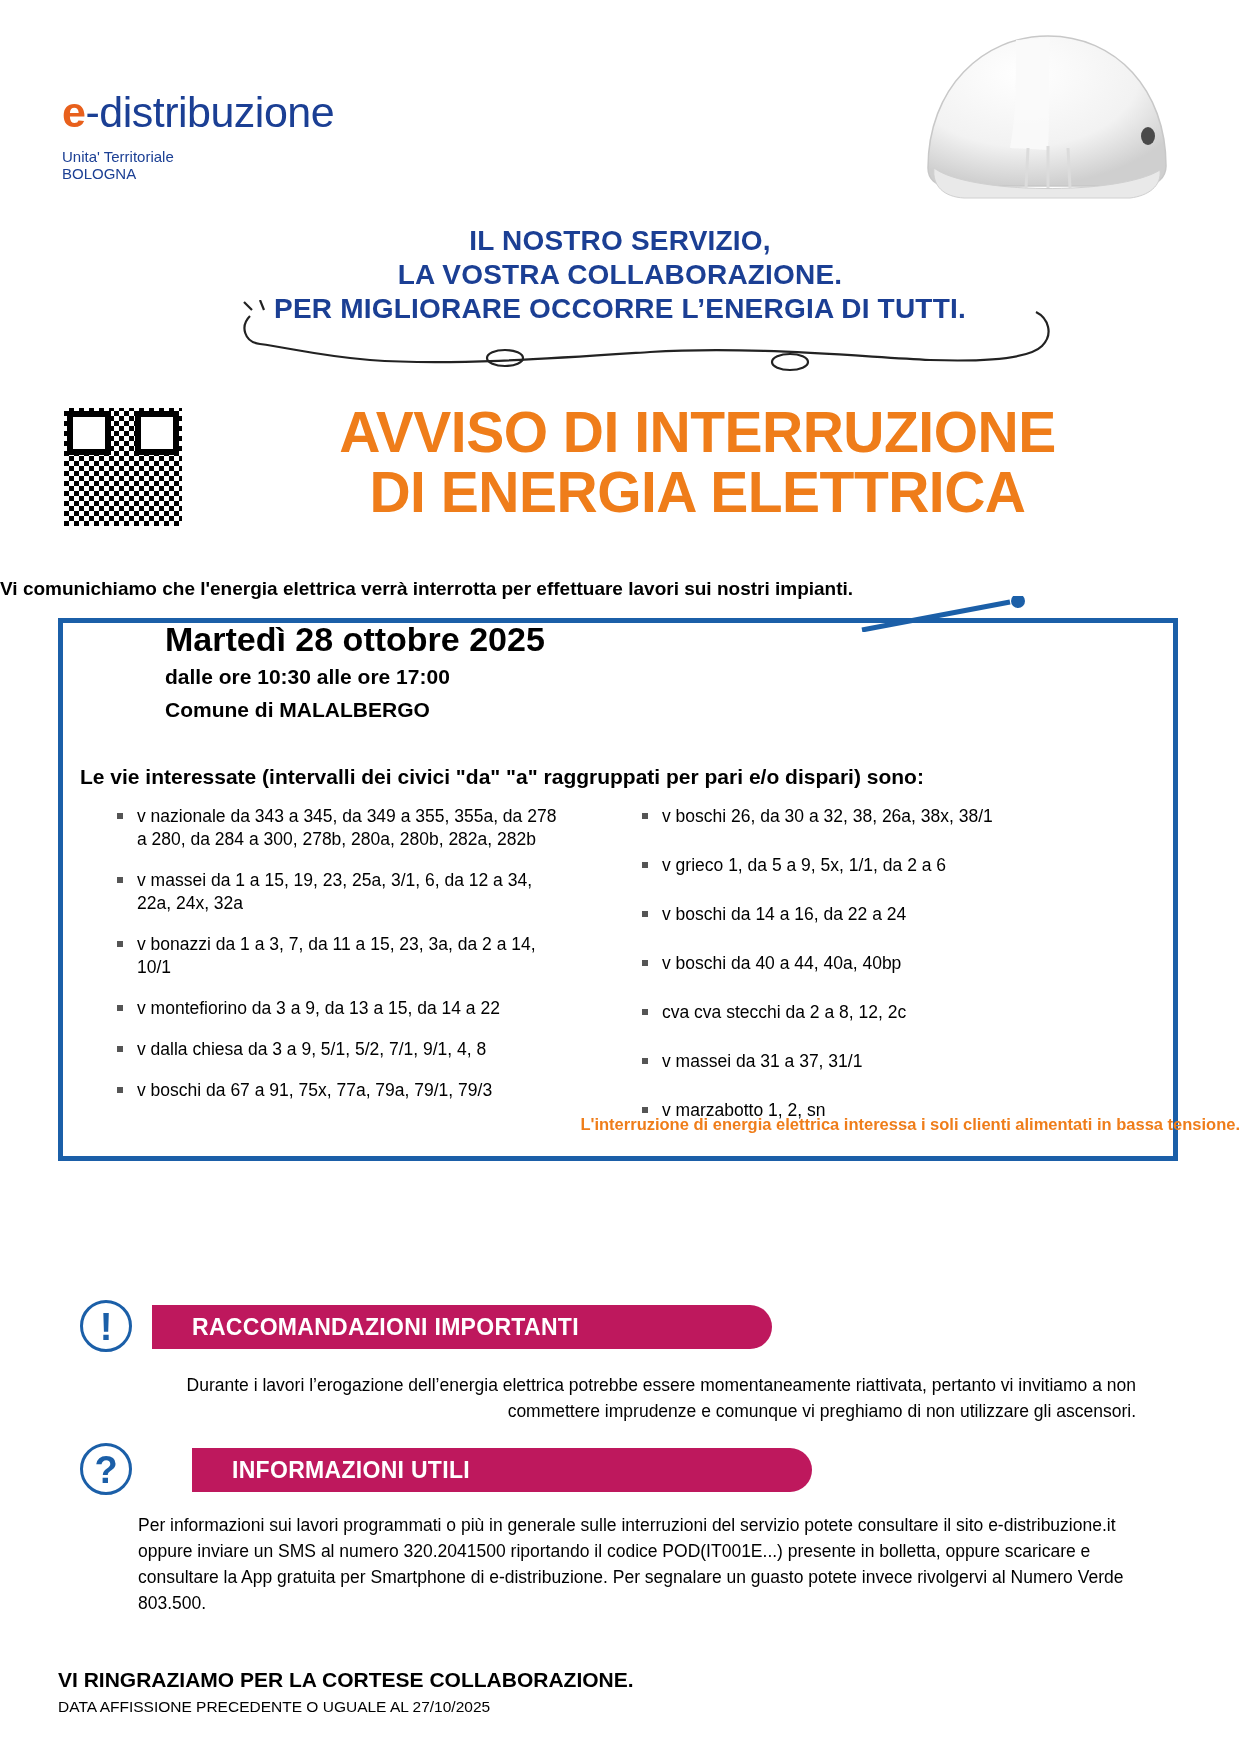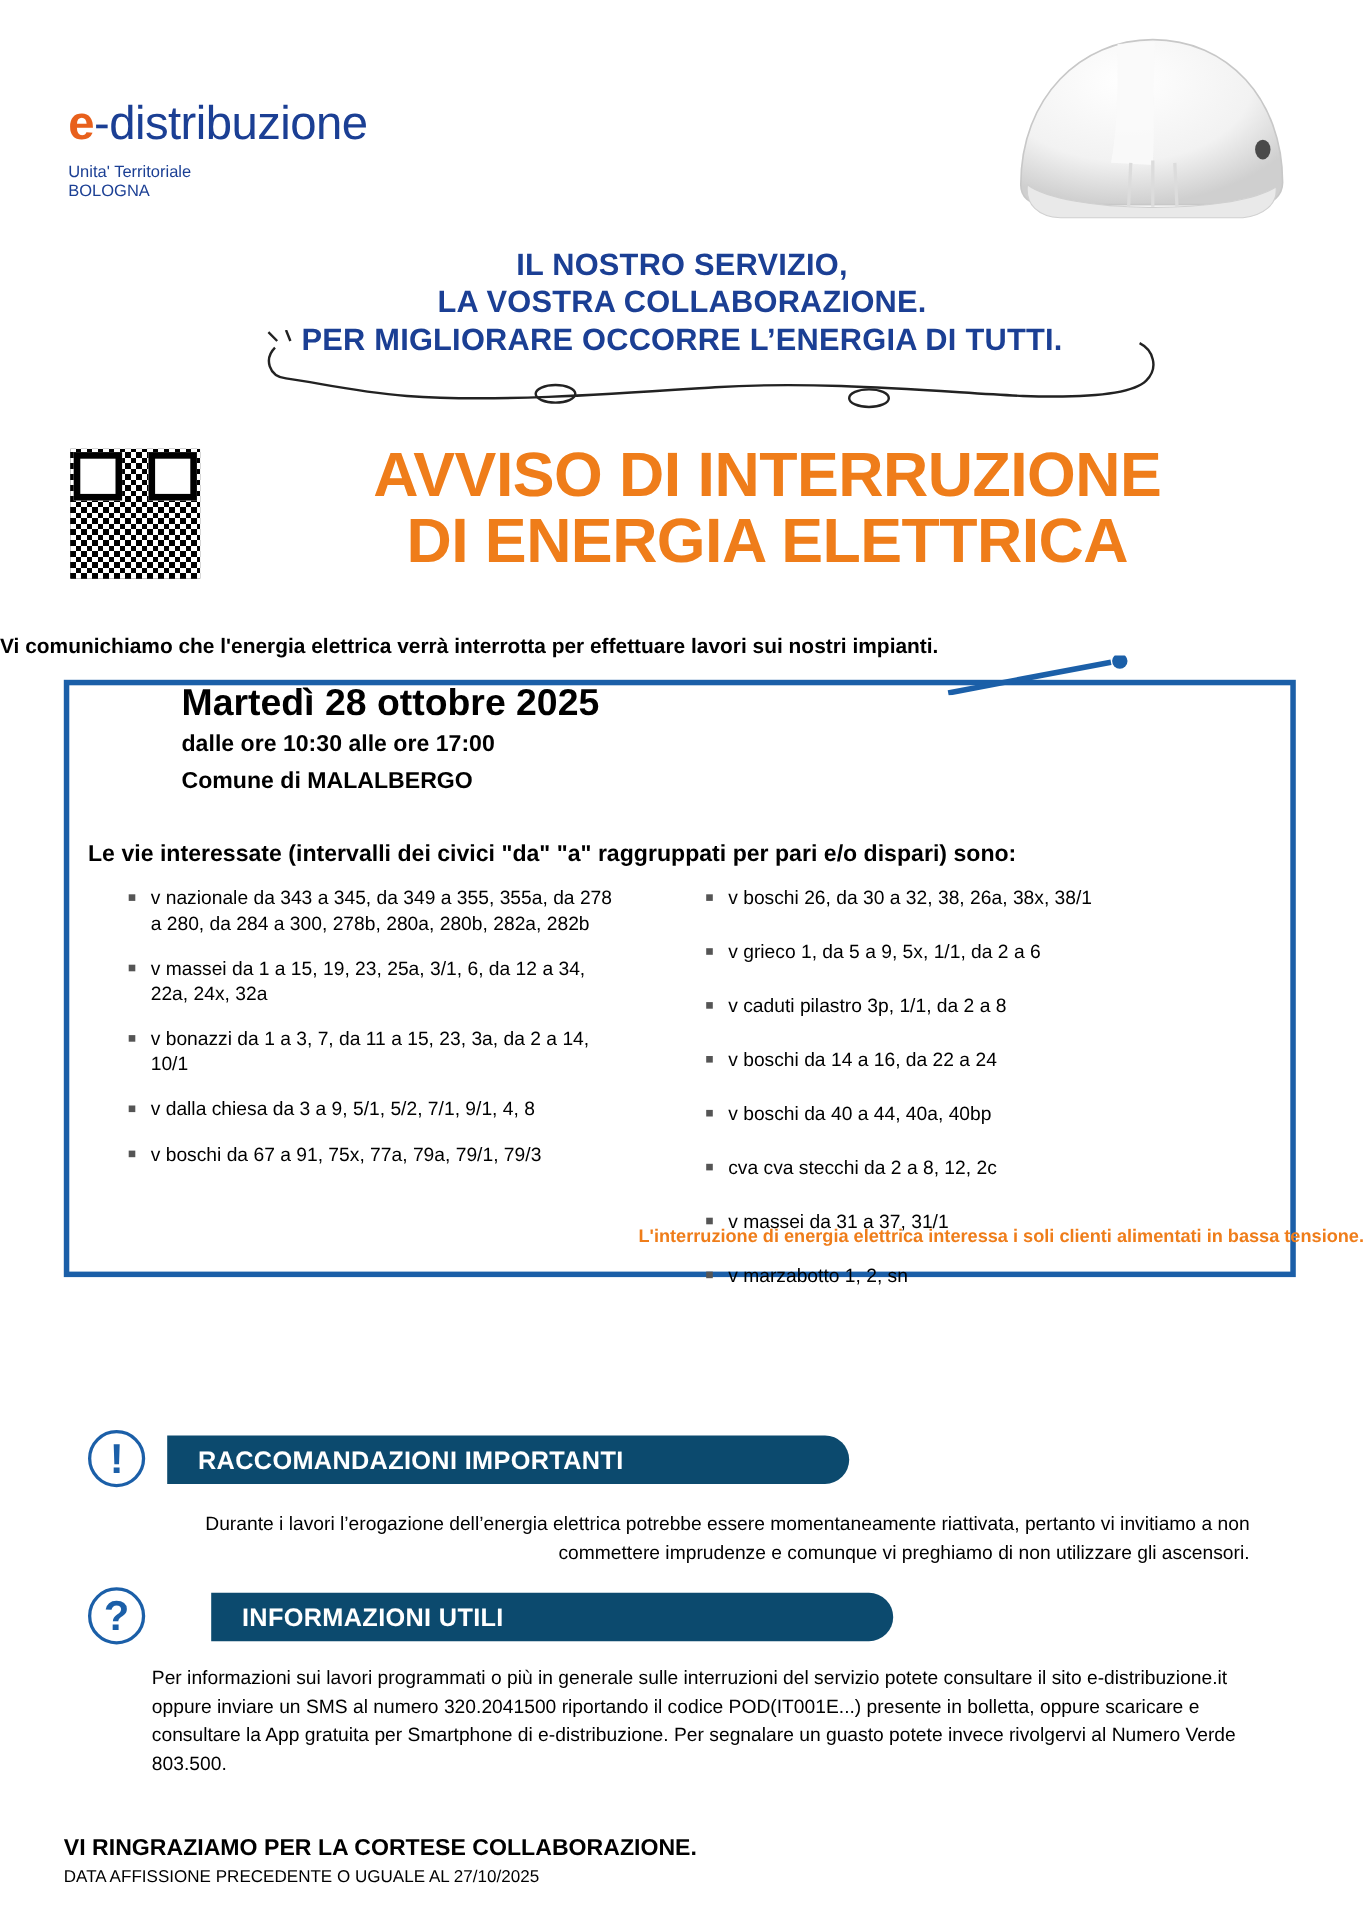--- a/index.html
+++ b/index.html
@@ -199,27 +199,27 @@
     text-align: right;
     color: #ef7d1a;
     font-weight: 700;
     font-size: 16.5px;
   }
 
   
   .banner {
     position: absolute;
     height: 44px;
-    background: #0c4a6e;
+    background: #be185d;
     border-radius: 0 22px 22px 0;
     color: #fff;
     font-weight: 700;
     font-size: 23px;
     line-height: 44px;
-    padding-left: 28px;
+    padding-left: 40px;
     box-sizing: border-box;
     letter-spacing: 0.3px;
   }
   .banner-1 { left: 152px; top: 1305px; width: 620px; }
   .banner-2 { left: 152px; top: 1448px; width: 620px; margin-left: 40px; }
 
   .circle-icon {
     position: absolute;
     width: 52px;
     height: 52px;
@@ -314,30 +314,30 @@
 <div class="date-line">Martedì 28 ottobre 2025</div>
 <div class="time-line">dalle ore 10:30 alle ore 17:00</div>
 <div class="comune-line">Comune di  MALALBERGO</div>
 <div class="vie-head">Le vie interessate (intervalli dei civici "da" "a" raggruppati per pari e/o dispari) sono:</div>
 
 <div class="col col-left">
   <ul>
     <li>v  nazionale da 343 a 345, da 349 a 355, 355a, da 278 a 280, da 284 a 300, 278b, 280a, 280b, 282a, 282b</li>
     <li>v  massei da 1 a 15, 19, 23, 25a, 3/1, 6, da 12 a 34, 22a, 24x, 32a</li>
     <li>v  bonazzi da 1 a 3, 7, da 11 a 15, 23, 3a, da 2 a 14, 10/1</li>
+    <li>v  montefiorino da 3 a 9, da 13 a 15, da 14 a 22</li>
     <li>v  dalla chiesa da 3 a 9, 5/1, 5/2, 7/1, 9/1, 4, 8</li>
     <li>v  boschi da 67 a 91, 75x, 77a, 79a, 79/1, 79/3</li>
   </ul>
 </div>
 
 <div class="col col-right">
   <ul>
     <li>v  boschi 26, da 30 a 32, 38, 26a, 38x, 38/1</li>
     <li>v  grieco 1, da 5 a 9, 5x, 1/1, da 2 a 6</li>
-    <li>v  caduti pilastro 3p, 1/1, da 2 a 8</li>
     <li>v  boschi da 14 a 16, da 22 a 24</li>
     <li>v  boschi da 40 a 44, 40a, 40bp</li>
     <li>cva cva stecchi da 2 a 8, 12, 2c</li>
     <li>v  massei da 31 a 37, 31/1</li>
     <li>v  marzabotto 1, 2, sn</li>
   </ul>
 </div>
 
 <div class="bt-note">L'interruzione di energia elettrica interessa i soli clienti alimentati in bassa tensione.</div>
 

